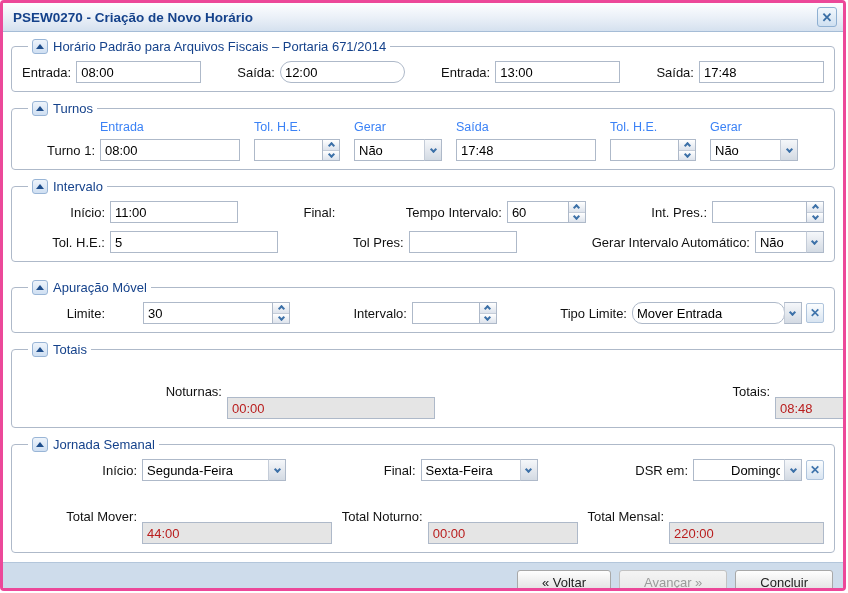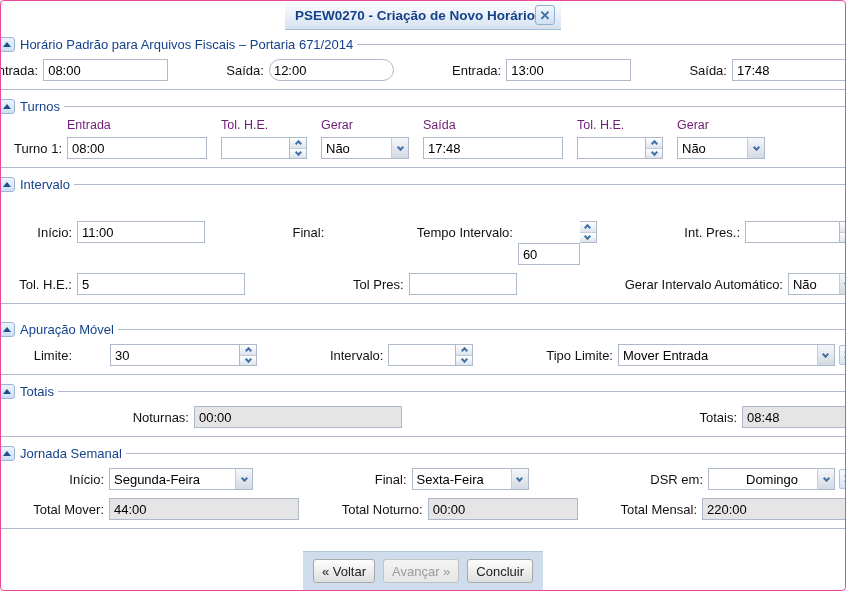--- a/index.html
+++ b/index.html
@@ -1,18 +1,18 @@
 <!DOCTYPE html>
 <html><head>
 <meta charset="utf-8">
 <style>
   html,body{margin:0;padding:0;background:#fff;font-family:"Liberation Sans",sans-serif;}
   *{box-sizing:border-box;}
-  .win{width:846px;height:591px;border:1px solid #ec4899;border-radius:4px;overflow:hidden;
-       display:flex;flex-direction:column;background:#fff;align-items:center;}
+  .win{width:846px;height:591px;border:3px solid #ec4899;border-radius:4px;overflow:hidden;
+       display:flex;flex-direction:column;background:#fff;}
   .titlebar{height:29px;flex:0 0 29px;display:flex;align-items:center;padding:0 6px 0 10px;
        background:linear-gradient(#fdfeff,#e9eff7 55%,#d5e1ef);border-bottom:1px solid #a5bcd6;}
   .title{flex:1;color:#15428B;font-weight:bold;font-size:13.5px;}
   .close{width:20px;height:20px;border:1px solid #8FB0D2;border-radius:3px;cursor:pointer;
        background:linear-gradient(#f2f7fc,#cfe0f1);color:#3A6EA5;font-weight:bold;font-size:13px;
        display:flex;align-items:center;justify-content:center;padding:0;line-height:1;font-family:inherit;}
   .body{flex:1;background:#fff;padding:7px 8px 0 8px;}
   .fs{border:1px solid #AEB9C9;border-radius:4px;margin:0 0 9px 0;padding:2px 10px 8px 10px;}
   .fs-apuracao{margin-top:18px;}
   legend{display:flex;align-items:center;gap:5px;padding:0 4px;margin-left:6px;
@@ -21,48 +21,48 @@
        background:linear-gradient(#eef4fb,#cfdff2);display:flex;align-items:center;justify-content:center;padding:0;}
   .tri-up{width:0;height:0;border-left:4px solid transparent;border-right:4px solid transparent;
        border-bottom:5px solid #1F4E8C;display:block;}
   .row{display:flex;align-items:center;margin-top:5px;}
   .space{justify-content:space-between;}
   .grp{display:flex;align-items:center;}
   .lbl{font-size:13px;color:#111;white-space:nowrap;padding-right:5px;}
   .r{text-align:right;display:inline-block;}
   .tf{height:22px;border:1px solid #AEB9C9;padding:0 4px;font-size:13px;font-family:inherit;
        color:#000;background:#fff;border-radius:0;}
-  .tf:disabled{background:#E5E5E5;color:#000000;}
+  .tf:disabled{background:#E5E5E5;color:#b91c1c;margin-top:33px;}
   .flex1{flex:1;min-width:0;}
   .spin,.combo{display:flex;align-items:center;}
   .spin-btns{width:17px;height:22px;display:flex;flex-direction:column;border:1px solid #AEB9C9;border-left:0;}
   .spin-btn{flex:1;display:flex;align-items:center;justify-content:center;cursor:pointer;
        background:linear-gradient(#ffffff,#dde3ec);padding:0;border:0;}
   .spin-btn+.spin-btn{border-top:1px solid #C4CCD8;}
   .chv-up{width:5px;height:5px;border-left:2px solid #3D71A8;border-top:2px solid #3D71A8;
        transform:rotate(45deg);display:block;margin-top:2px;}
   .chv-down{width:5px;height:5px;border-right:2px solid #3D71A8;border-bottom:2px solid #3D71A8;
        transform:rotate(45deg);display:block;margin-bottom:2px;}
   .combo-trigger{width:18px;height:22px;border:1px solid #AEB9C9;border-left:1px solid #C4CCD8;cursor:pointer;
        background:linear-gradient(#f5f7fa,#d3dae3);display:flex;align-items:center;justify-content:center;padding:0;margin-left:-1px;}
   .clear{width:18px;height:20px;margin-left:4px;border:1px solid #AFC4DC;border-radius:2px;cursor:pointer;
        background:linear-gradient(#fbfdfe,#d8e4f1);color:#3F74AC;font-weight:bold;font-size:12px;
        display:flex;align-items:center;justify-content:center;padding:0;line-height:1;font-family:inherit;}
-  .hdr{font-size:12.5px;color:#701a75;}
+  .hdr{font-size:12.5px;color:#3b82f6;}
   
   .c-lbl{width:78px;text-align:right;padding-right:5px;}
   .c1{width:140px;margin-right:14px;}
   .c2{width:86px;margin-right:14px;}
   .c3{width:88px;margin-right:14px;}
   .c4{width:140px;margin-right:14px;}
   .c5{width:86px;margin-right:14px;}
   .c6{width:88px;margin-right:0;}
   .footer{flex:0 0 39px;background:#CEDCEB;border-top:1px solid #B3C6DB;display:flex;
        align-items:center;justify-content:flex-end;gap:8px;padding:0 10px;}
-  .btn{height:24px;padding:0 8px;border:1px solid #A8A8A8;border-radius:3px;cursor:pointer;
+  .btn{height:24px;padding:0 24px;border:1px solid #A8A8A8;border-radius:3px;cursor:pointer;
        background:linear-gradient(#FEFEFE,#DEDEDE);font-size:13px;color:#222;font-family:inherit;}
   .btn:disabled{color:#9B9B9B;background:linear-gradient(#F4F4F4,#E6E6E6);border-color:#C2C2C2;cursor:default;}
 </style>
 </head>
 <body>
 
 <div class="win">
   <div class="titlebar">
     <span class="title">PSEW0270 - Criação de Novo Horário</span>
     <button class="close">
@@ -167,21 +167,21 @@
         <div class="grp">
           <span class="lbl r" style="width:88px">Início:</span>
           <input class="tf" style="width: 128px;" value="11:00">
         </div>
         <div class="grp">
           <span class="lbl">Final:</span>
         </div>
         <div class="grp">
           <span class="lbl">Tempo Intervalo:</span>
           <span class="spin">
-            <input class="tf" style="width: 62px; margin-top: 44px;" value="60">
+            <input class="tf" style="width: 62px;" value="60">
             <span class="spin-btns">
                 <button class="spin-btn">
                   <i class="chv-up"></i>
                 </button>
                 <button class="spin-btn">
                   <i class="chv-down"></i>
                 </button>
               </span>
           </span>
         </div>
@@ -253,21 +253,21 @@
                 </button>
                 <button class="spin-btn">
                   <i class="chv-down"></i>
                 </button>
               </span>
           </span>
         </div>
         <div class="grp">
           <span class="lbl">Tipo Limite:</span>
           <span class="combo">
-            <input class="tf" style="width: 200px;" readonly="" value="Mover Entrada">
+            <input class="tf" style="width: 153px; border-radius: 10px;" readonly="" value="Mover Entrada">
             <button class="combo-trigger">
                 <i class="chv-down"></i>
               </button>
           </span>
           <button class="clear">
               <span>✕</span>
             </button>
         </div>
       </div>
     </fieldset>
@@ -309,21 +309,21 @@
           <span class="combo">
             <input class="tf" style="width: 100px;" readonly="" value="Sexta-Feira">
             <button class="combo-trigger">
                 <i class="chv-down"></i>
               </button>
           </span>
         </div>
         <div class="grp">
           <span class="lbl">DSR em:</span>
           <span class="combo">
-            <input class="tf" style="width: 110px; padding-left: 37px;" readonly="" value="Domingo">
+            <input class="tf" style="width: 92px; padding-left: 37px;" readonly="" value="Domingo">
             <button class="combo-trigger">
                 <i class="chv-down"></i>
               </button>
           </span>
           <button class="clear">
               <span>✕</span>
             </button>
         </div>
       </div>
       <div class="row space" style="margin-top:8px;">

